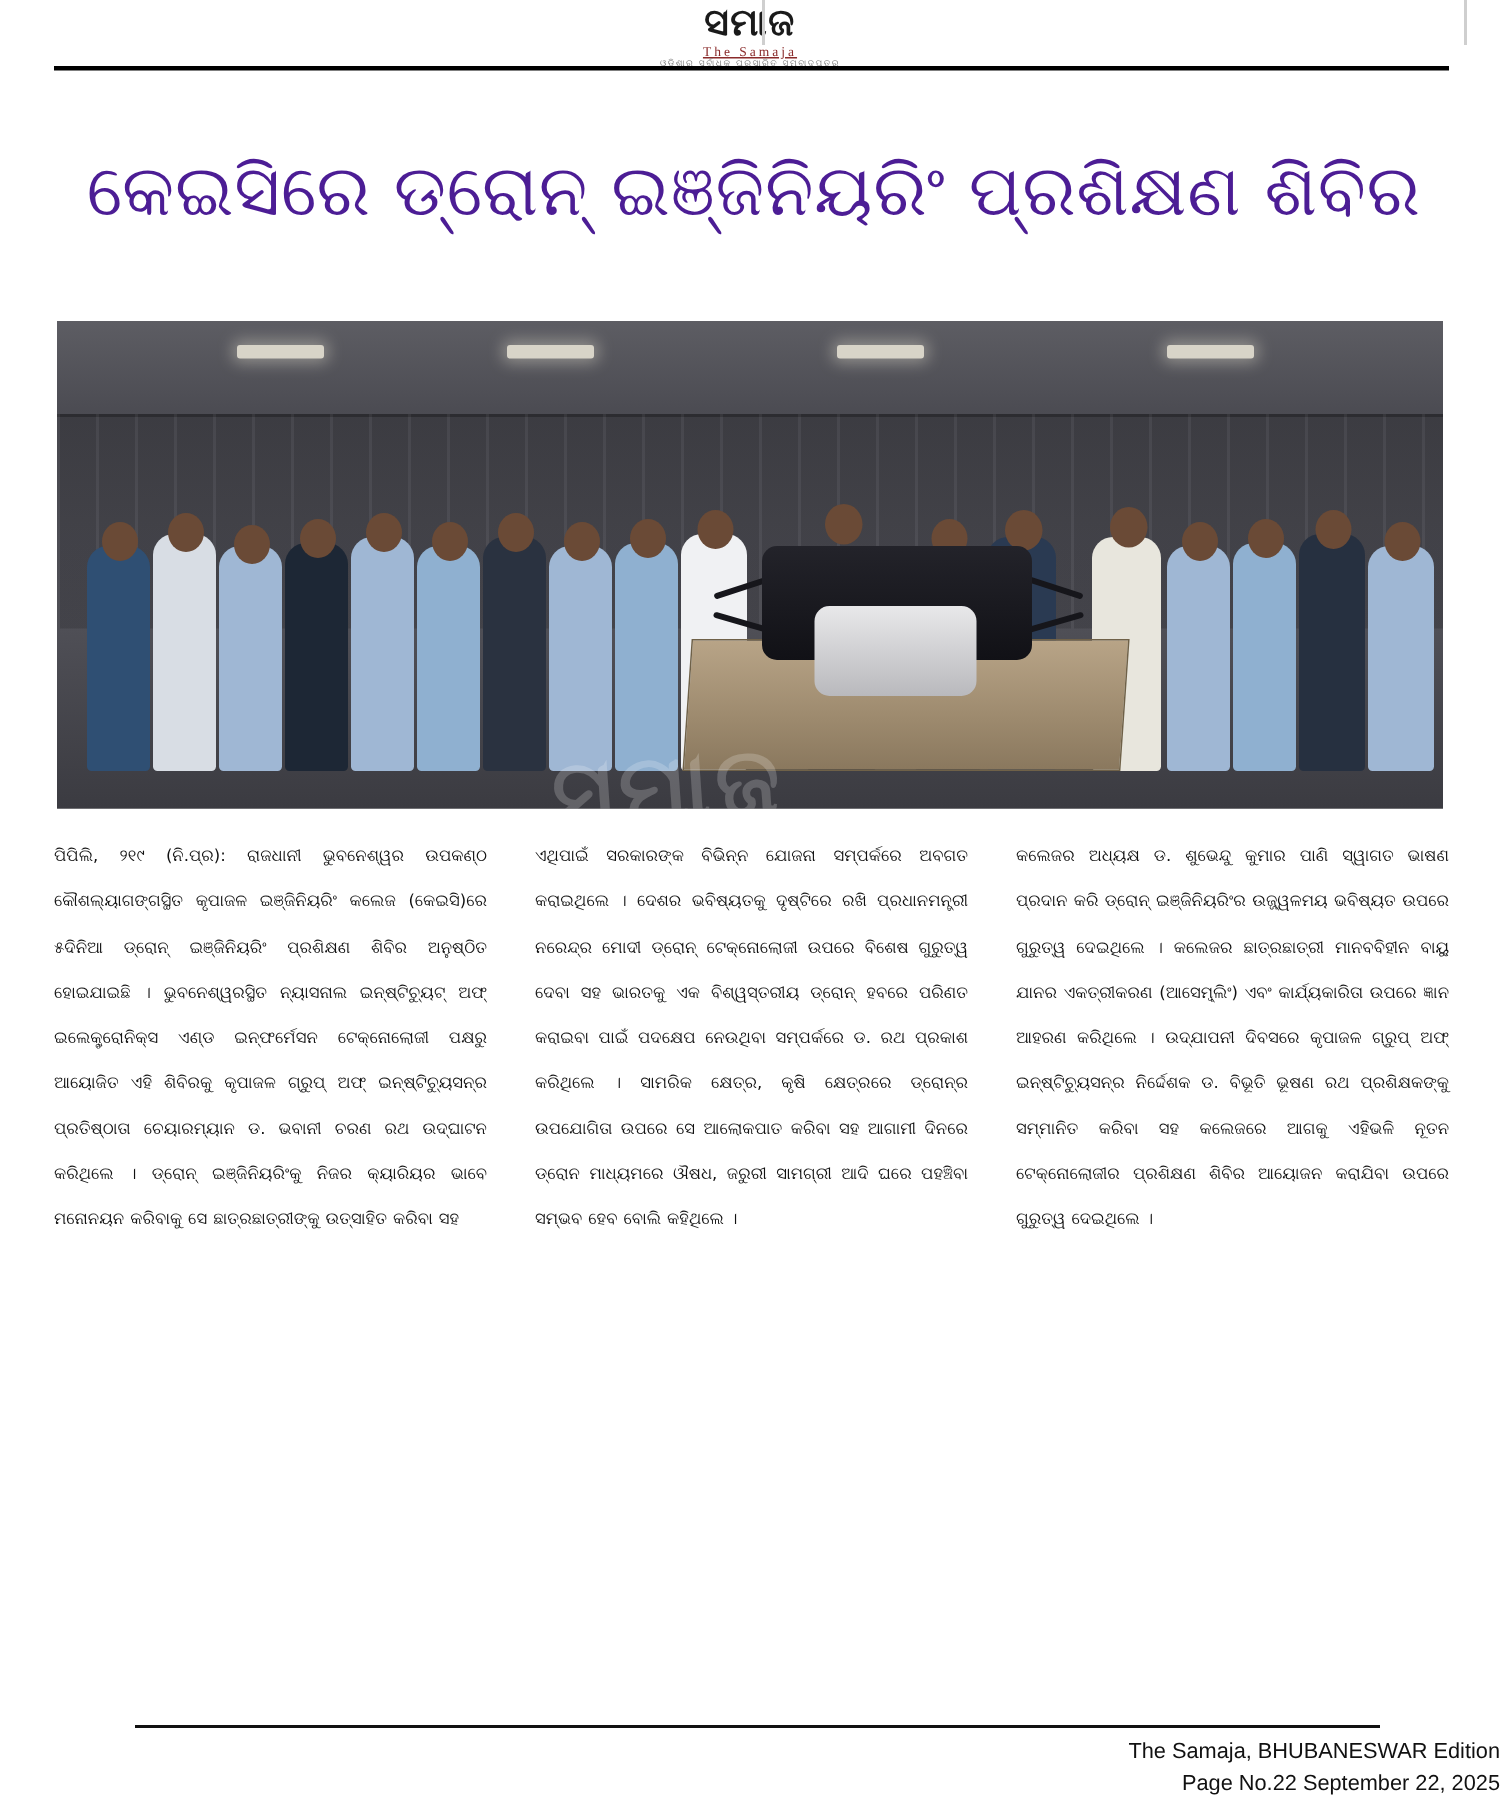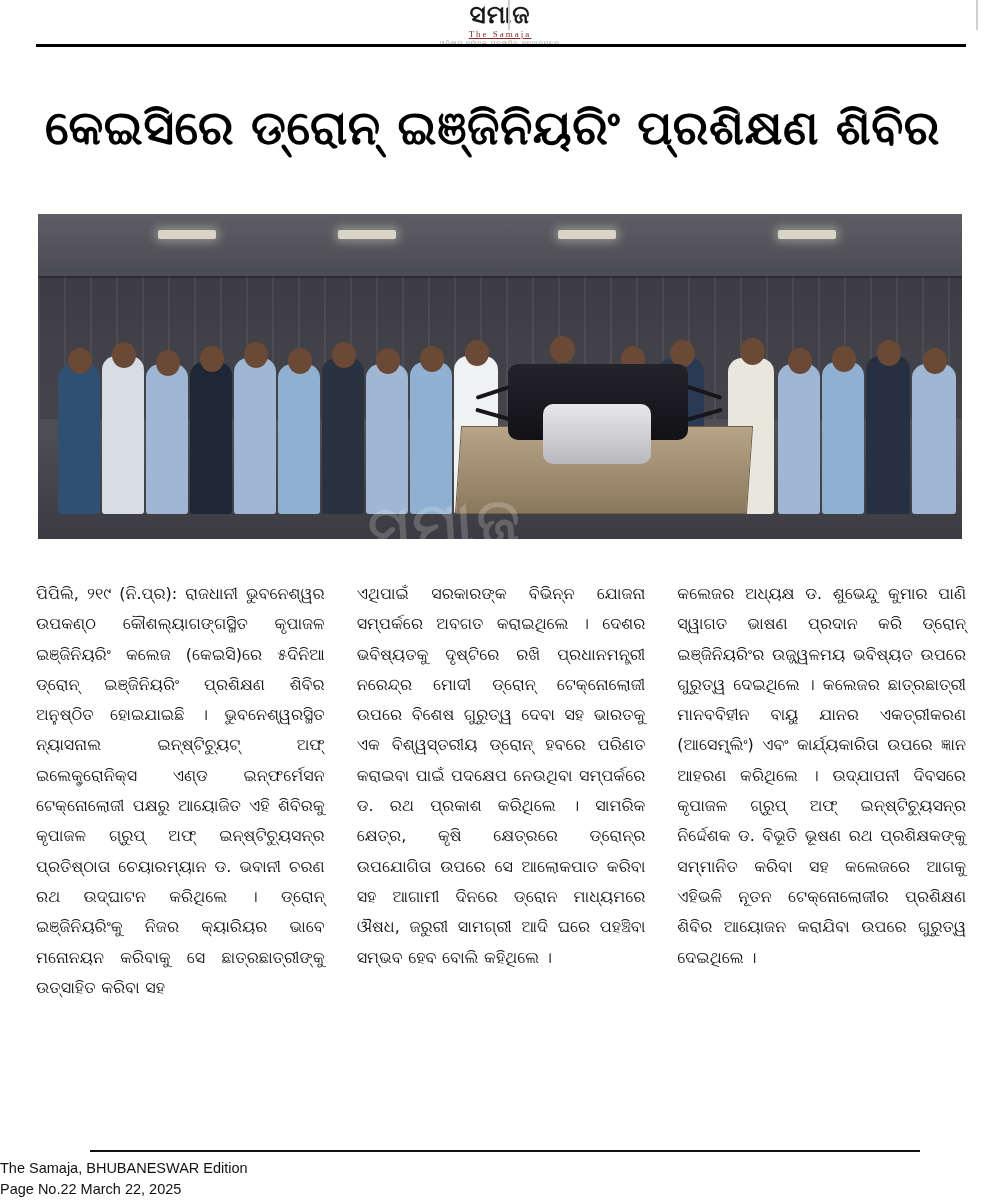--- a/index.html
+++ b/index.html
@@ -72,29 +72,29 @@
     left: 36px;
     width: 930px;
     height: 3px;
     background: #000;
   }
 
   
   .headline {
     position: absolute;
     top: 98px;
-    left: 20px;
+    left: 30px;
     width: 945px;
     text-align: center;
     font-family: "DejaVu Sans", sans-serif;
     font-size: 47px;
-    font-weight: bold;
+    font-weight: normal;
     line-height: 60px;
     letter-spacing: 0.5px;
-    color: #000000;
+    color: #4c1d95;
     white-space: nowrap;
   }
 
   
   .photo {
     position: absolute;
     top: 214px;
     left: 38px;
     width: 924px;
     height: 325px;
@@ -208,43 +208,42 @@
     position: absolute;
     top: 556px;
     left: 36px;
     width: 930px;
     display: flex;
     gap: 32px;
   }
   .col {
     width: 289px;
     font-family: "DejaVu Sans", sans-serif;
-    font-size: 16px;
+    font-size: 11px;
     line-height: 30.3px;
     text-align: justify;
     text-align-last: left;
     color: #111;
     word-spacing: 0.5px;
-    margin-top: 23px;
   }
   .col.c2 { text-align: justify; }
   .rule-bottom {
     position: absolute;
     top: 1150px;
     left: 90px;
     width: 830px;
     height: 2px;
     background: #111;
   }
   .footer {
     position: absolute;
     top: 1158px;
     left: 0;
     width: 1000px;
-    text-align: left;
+    text-align: right;
     font-family: "Liberation Sans", sans-serif;
     font-size: 14.5px;
     line-height: 21px;
     color: #111;
   }
 </style>
 </head>
 <body>
 
 <div class="masthead">
@@ -324,14 +323,14 @@
 
 <div class="columns">
   <div class="col c1">ପିପିଲି, ୨୧୯ (ନି.ପ୍ର): ରାଜଧାନୀ ଭୁବନେଶ୍ୱର ଉପକଣ୍ଠ କୌଶଲ୍ୟାଗଙ୍ଗସ୍ଥିତ କୃପାଜଳ ଇଞ୍ଜିନିୟରିଂ କଲେଜ (କେଇସି)ରେ ୫ଦିନିଆ ଡ୍ରୋନ୍ ଇଞ୍ଜିନିୟରିଂ ପ୍ରଶିକ୍ଷଣ ଶିବିର ଅନୁଷ୍ଠିତ ହୋଇଯାଇଛି । ଭୁବନେଶ୍ୱରସ୍ଥିତ ନ୍ୟାସନାଲ ଇନ୍‌ଷ୍ଟିଚ୍ୟୁଟ୍ ଅଫ୍ ଇଲେକ୍ଟ୍ରୋନିକ୍ସ ଏଣ୍ଡ ଇନ୍‌ଫର୍ମେସନ ଟେକ୍ନୋଲୋଜୀ ପକ୍ଷରୁ ଆୟୋଜିତ ଏହି ଶିବିରକୁ କୃପାଜଳ ଗ୍ରୁପ୍ ଅଫ୍ ଇନ୍‌ଷ୍ଟିଚ୍ୟୁସନ୍‌ର ପ୍ରତିଷ୍ଠାତା ଚେୟାରମ୍ୟାନ ଡ. ଭବାନୀ ଚରଣ ରଥ ଉଦ୍‌ଘାଟନ କରିଥିଲେ । ଡ୍ରୋନ୍ ଇଞ୍ଜିନିୟରିଂକୁ ନିଜର କ୍ୟାରିୟର ଭାବେ ମନୋନୟନ କରିବାକୁ ସେ ଛାତ୍ରଛାତ୍ରୀଙ୍କୁ ଉତ୍ସାହିତ କରିବା ସହ</div>
   <div class="col c2">ଏଥିପାଇଁ ସରକାରଙ୍କ ବିଭିନ୍ନ ଯୋଜନା ସମ୍ପର୍କରେ ଅବଗତ କରାଇଥିଲେ । ଦେଶର ଭବିଷ୍ୟତକୁ ଦୃଷ୍ଟିରେ ରଖି ପ୍ରଧାନମନ୍ତ୍ରୀ ନରେନ୍ଦ୍ର ମୋଦୀ ଡ୍ରୋନ୍ ଟେକ୍ନୋଲୋଜୀ ଉପରେ ବିଶେଷ ଗୁରୁତ୍ୱ ଦେବା ସହ ଭାରତକୁ ଏକ ବିଶ୍ୱସ୍ତରୀୟ ଡ୍ରୋନ୍ ହବରେ ପରିଣତ କରାଇବା ପାଇଁ ପଦକ୍ଷେପ ନେଉଥିବା ସମ୍ପର୍କରେ ଡ. ରଥ ପ୍ରକାଶ କରିଥିଲେ । ସାମରିକ କ୍ଷେତ୍ର, କୃଷି କ୍ଷେତ୍ରରେ ଡ୍ରୋନ୍‌ର ଉପଯୋଗିତା ଉପରେ ସେ ଆଲୋକପାତ କରିବା ସହ ଆଗାମୀ ଦିନରେ ଡ୍ରୋନ ମାଧ୍ୟମରେ ଔଷଧ, ଜରୁରୀ ସାମଗ୍ରୀ ଆଦି ଘରେ ପହଞ୍ଚିବା ସମ୍ଭବ ହେବ ବୋଲି କହିଥିଲେ ।</div>
   <div class="col c3">କଲେଜର ଅଧ୍ୟକ୍ଷ ଡ. ଶୁଭେନ୍ଦୁ କୁମାର ପାଣି ସ୍ୱାଗତ ଭାଷଣ ପ୍ରଦାନ କରି ଡ୍ରୋନ୍ ଇଞ୍ଜିନିୟରିଂର ଉଜ୍ଜ୍ୱଳମୟ ଭବିଷ୍ୟତ ଉପରେ ଗୁରୁତ୍ୱ ଦେଇଥିଲେ । କଲେଜର ଛାତ୍ରଛାତ୍ରୀ ମାନବବିହୀନ ବାୟୁ ଯାନର ଏକତ୍ରୀକରଣ (ଆସେମ୍ବ୍ଲିଂ) ଏବଂ କାର୍ଯ୍ୟକାରିତା ଉପରେ ଜ୍ଞାନ ଆହରଣ କରିଥିଲେ । ଉଦ୍‌ଯାପନୀ ଦିବସରେ କୃପାଜଳ ଗ୍ରୁପ୍ ଅଫ୍ ଇନ୍‌ଷ୍ଟିଚ୍ୟୁସନ୍‌ର ନିର୍ଦ୍ଦେଶକ ଡ. ବିଭୂତି ଭୂଷଣ ରଥ ପ୍ରଶିକ୍ଷକଙ୍କୁ ସମ୍ମାନିତ କରିବା ସହ କଲେଜରେ ଆଗକୁ ଏହିଭଳି ନୂତନ ଟେକ୍ନୋଲୋଜୀର ପ୍ରଶିକ୍ଷଣ ଶିବିର ଆୟୋଜନ କରାଯିବା ଉପରେ ଗୁରୁତ୍ୱ ଦେଇଥିଲେ ।</div>
 </div>
 
 <div class="rule-bottom"></div>
 <div class="footer">
   <div>The Samaja, BHUBANESWAR Edition</div>
-  <div>Page No.22 March 22, 2025</div>
+  <div>Page No.22 September 22, 2025</div>
 </div>
 
 </body></html>

